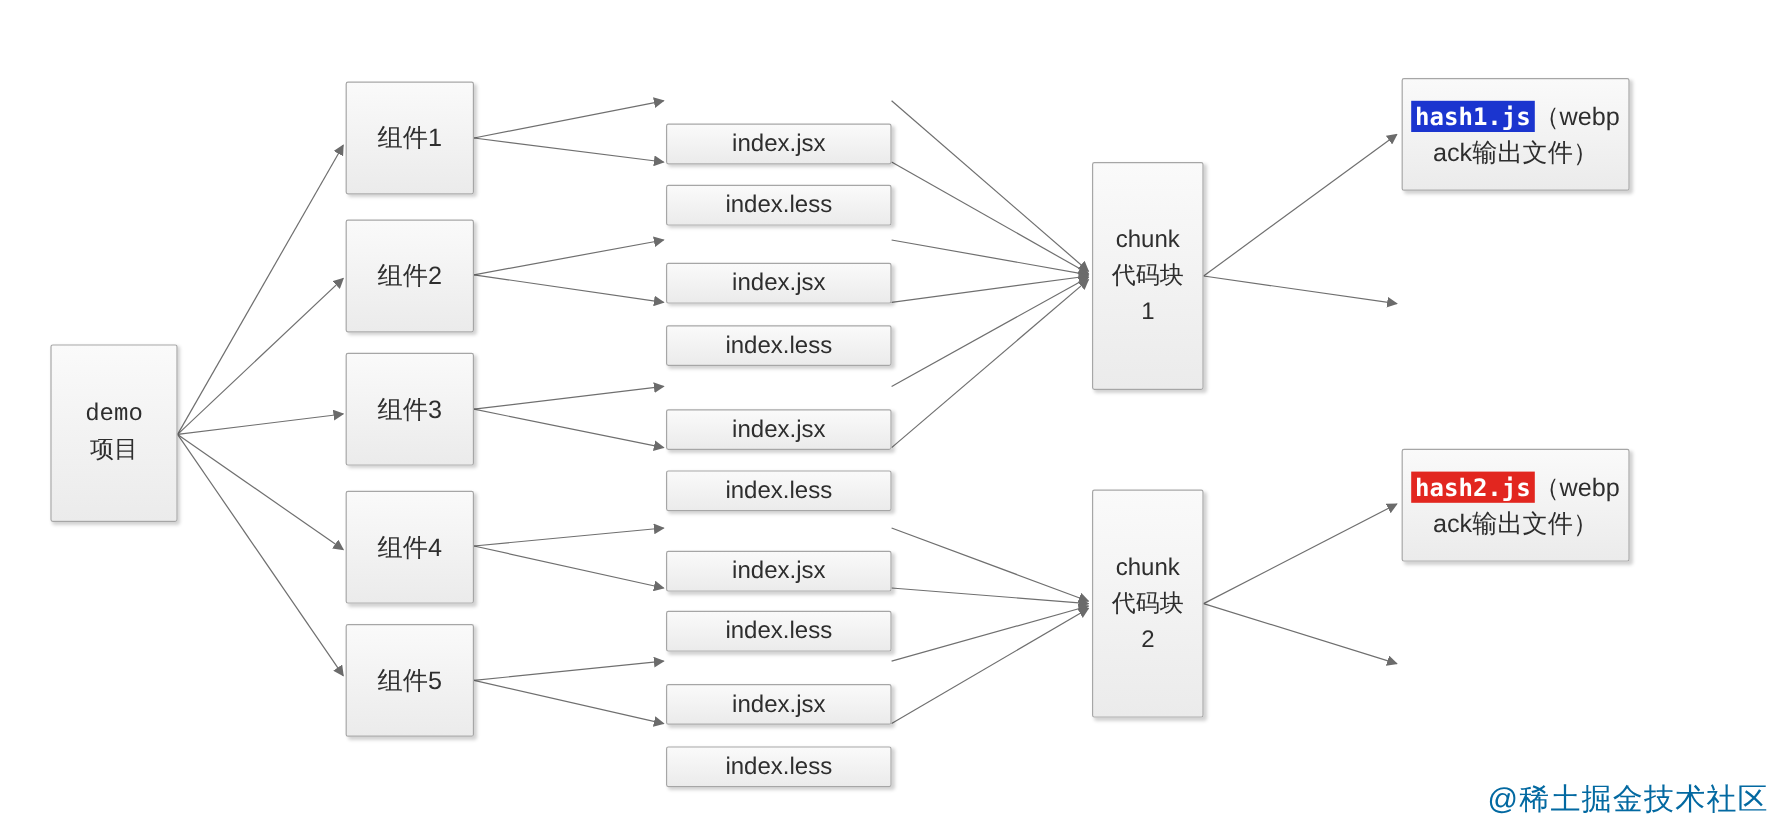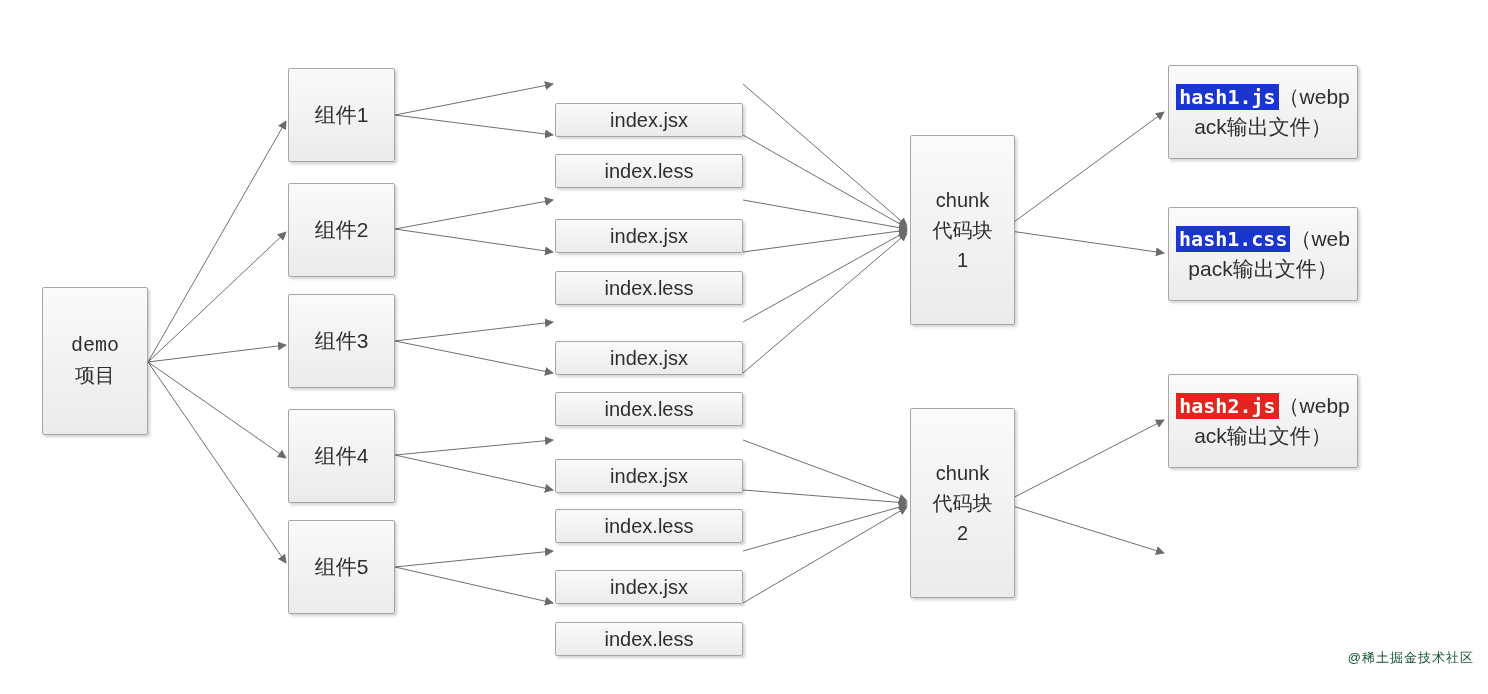--- a/index.html
+++ b/index.html
@@ -12,35 +12,35 @@
     position:absolute;box-sizing:border-box;
     background:linear-gradient(180deg,#fafafa 0%,#f1f1f1 60%,#ebebeb 100%);
     border:1px solid #a6a6a6;border-radius:2px;
     box-shadow:2px 2px 3px rgba(0,0,0,0.18);
     display:flex;align-items:center;justify-content:center;
     text-align:center;
   }
   .root{left:42px;top:287px;width:106px;height:148px;font-size:20px;line-height:31px;font-family:Liberation Mono, monospace;}
   .comp{left:288px;width:107px;height:94px;font-size:21px;align-items:center;}
   .file{left:555px;width:188px;height:34px;font-size:20px;margin-top:36px;}
-  .chunk{left:910px;width:105px;height:190px;font-size:20px;line-height:30px;}
+  .chunk{left:910px;width:93px;height:190px;font-size:20px;line-height:30px;}
   .out{left:1168px;width:190px;height:94px;align-items:center;}
   .out-text{
     width:100%;padding:0 6px;font-size:21px;line-height:30px;
     text-align:center;word-break:break-all;
   }
   .hl{
     font-family:"DejaVu Sans Mono","Liberation Mono",monospace;
     font-weight:bold;font-size:20px;color:#ffffff;padding:1px 3px;
   }
   .hl-blue{background:#1b35cf;}
   .hl-red{background:#e2261f;}
   .caret{display:inline-block;width:2px;height:19px;background:#ffffff;vertical-align:-3px;margin:0 -1px;}
   .watermark{
-    position:absolute;right:14px;top:649px;font-size:13px;color:#14532d;letter-spacing:1px;text-align:right;
+    position:absolute;right:14px;top:649px;font-size:25px;color:#0369a1;letter-spacing:1px;text-align:right;
   }
 </style>
 </head>
 <body>
 
 <div id="canvas">
 
   <svg id="edges" xmlns="http://www.w3.org/2000/svg">
     <defs>
       <marker id="arw" viewBox="0 0 10 10" refX="9" refY="5" markerWidth="9" markerHeight="9" orient="auto-start-reverse">
@@ -150,22 +150,19 @@
     <div>
       <div>chunk</div>
       <div>代码块</div>
       <div>2</div>
     </div>
   </div>
 
   <div class="node out" style="top:65px">
     <div class="out-text"><span class="hl hl-blue">hash1.js</span><span>（webpack输出文件）</span></div>
   </div>
-  <div class="node out" style="top:207px">
-    <div class="out-text"><span class="hl hl-blue">hash1.css</span><span>（webpack输出文件）</span></div>
-  </div>
   <div class="node out" style="top:374px">
     <div class="out-text"><span class="hl hl-red">hash2.js</span><span>（webpack输出文件）</span></div>
   </div>
 
   <div class="watermark">@稀土掘金技术社区</div>
 
 </div>
 
 </body></html>

